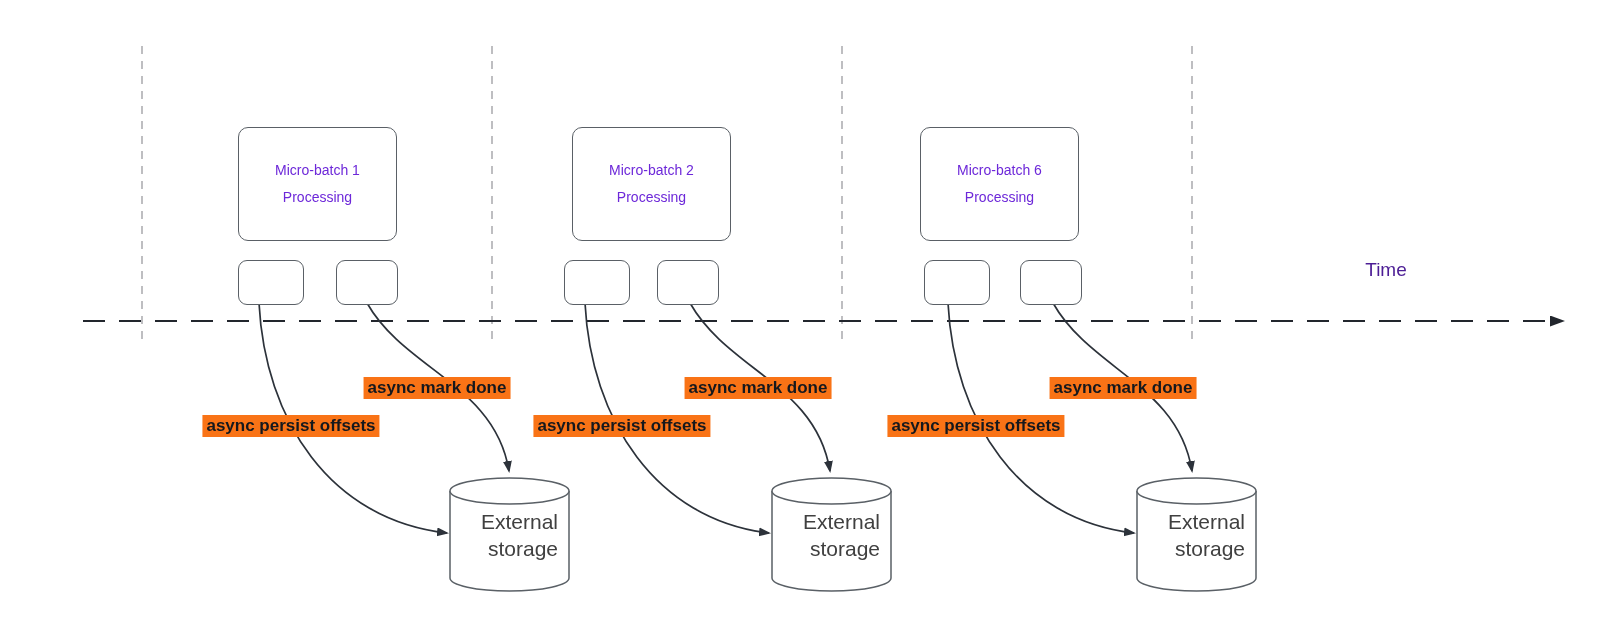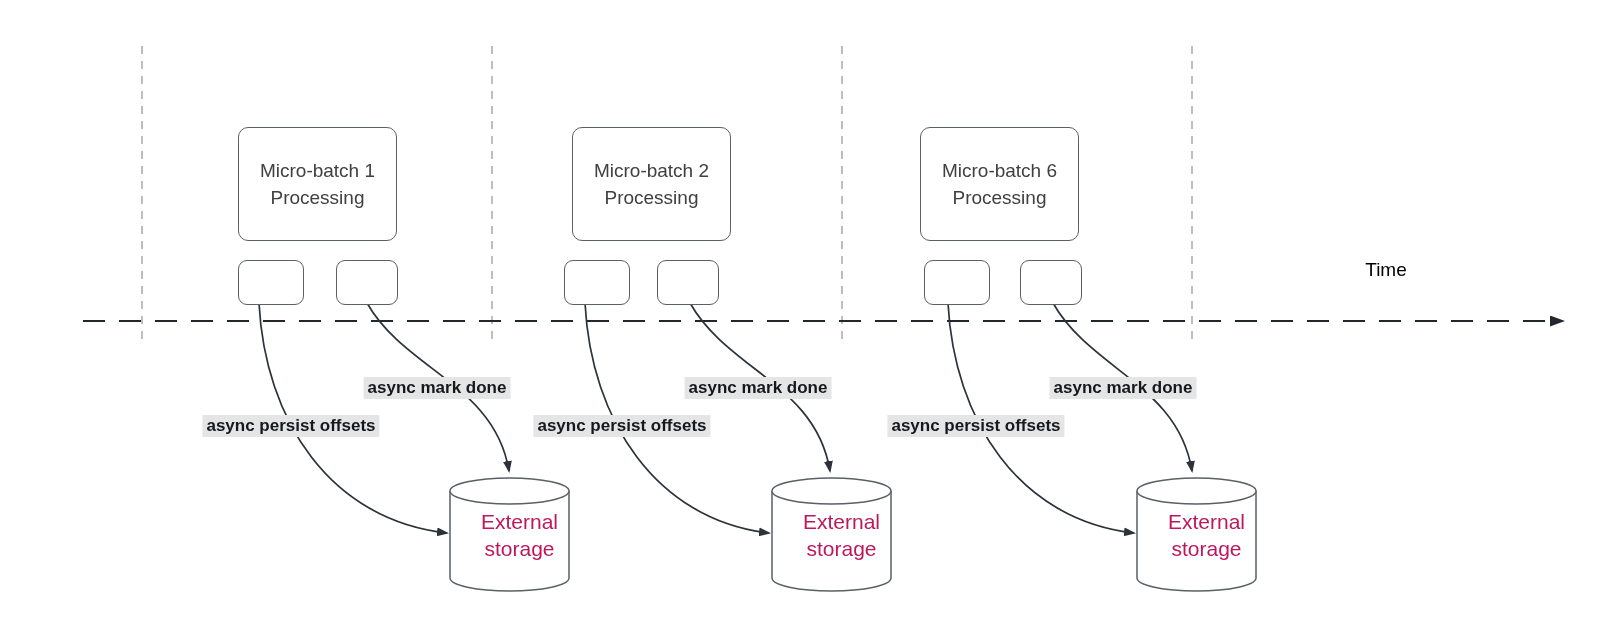--- a/index.html
+++ b/index.html
@@ -4,39 +4,39 @@
 <style>
   html, body { margin: 0; padding: 0; background: #ffffff; }
   body { width: 1600px; height: 642px; position: relative; overflow: hidden;
          font-family: "Liberation Sans", sans-serif; }
   .canvas { position: absolute; inset: 0; }
   svg.artwork { position: absolute; left: 0; top: 0; }
 
   .proc-box { position: absolute; width: 157px; height: 112px; top: 127px;
               border: 1.5px solid #5a6066; border-radius: 10px; background: #fff;
               display: flex; align-items: center; justify-content: center; }
-  .proc-title { font-size: 19px; line-height: 27px; color: #404040;
+  .proc-title { font-size: 14px; line-height: 27px; color: #6d28d9;
                 text-align: center; white-space: pre-line; }
 
   .task-box { position: absolute; top: 260px; height: 43px;
               border: 1.5px solid #5a6066; border-radius: 9px; background: #fff; }
   .task-a { width: 64px; }
   .task-b { width: 60px; }
 
   .flow-label { position: absolute; transform: translate(-50%, -50%);
                 font-size: 17px; font-weight: bold; color: #15181d;
-                background: #e5e5e5; padding: 1px 4px; white-space: nowrap; }
+                background: #f97316; padding: 1px 4px; white-space: nowrap; }
 
   .storage-label { position: absolute; width: 139px; top: 497px; height: 76px;
                    display: flex; align-items: center; justify-content: center;
-                   font-size: 21px; line-height: 27px; color: #be185d;
-                   text-align: center; white-space: pre-line; }
+                   font-size: 21px; line-height: 27px; color: #404040;
+                   text-align: right; white-space: pre-line; }
 
   .time-label { position: absolute; transform: translate(-50%, -50%);
-                left: 1386px; top: 270px; font-size: 19px; color: #000000; }
+                left: 1386px; top: 270px; font-size: 19px; color: #4c1d95; }
 </style>
 </head>
 <body>
 
 <div class="canvas">
 
   <svg class="artwork" width="1600" height="642" viewBox="0 0 1600 642">
     <defs>
       <marker id="ah-dark" markerUnits="userSpaceOnUse" markerWidth="14" markerHeight="12" refX="10" refY="4.5" orient="auto">
         <path d="M0,0 L12,4.5 L0,9 Z" fill="#2c323a"></path>

